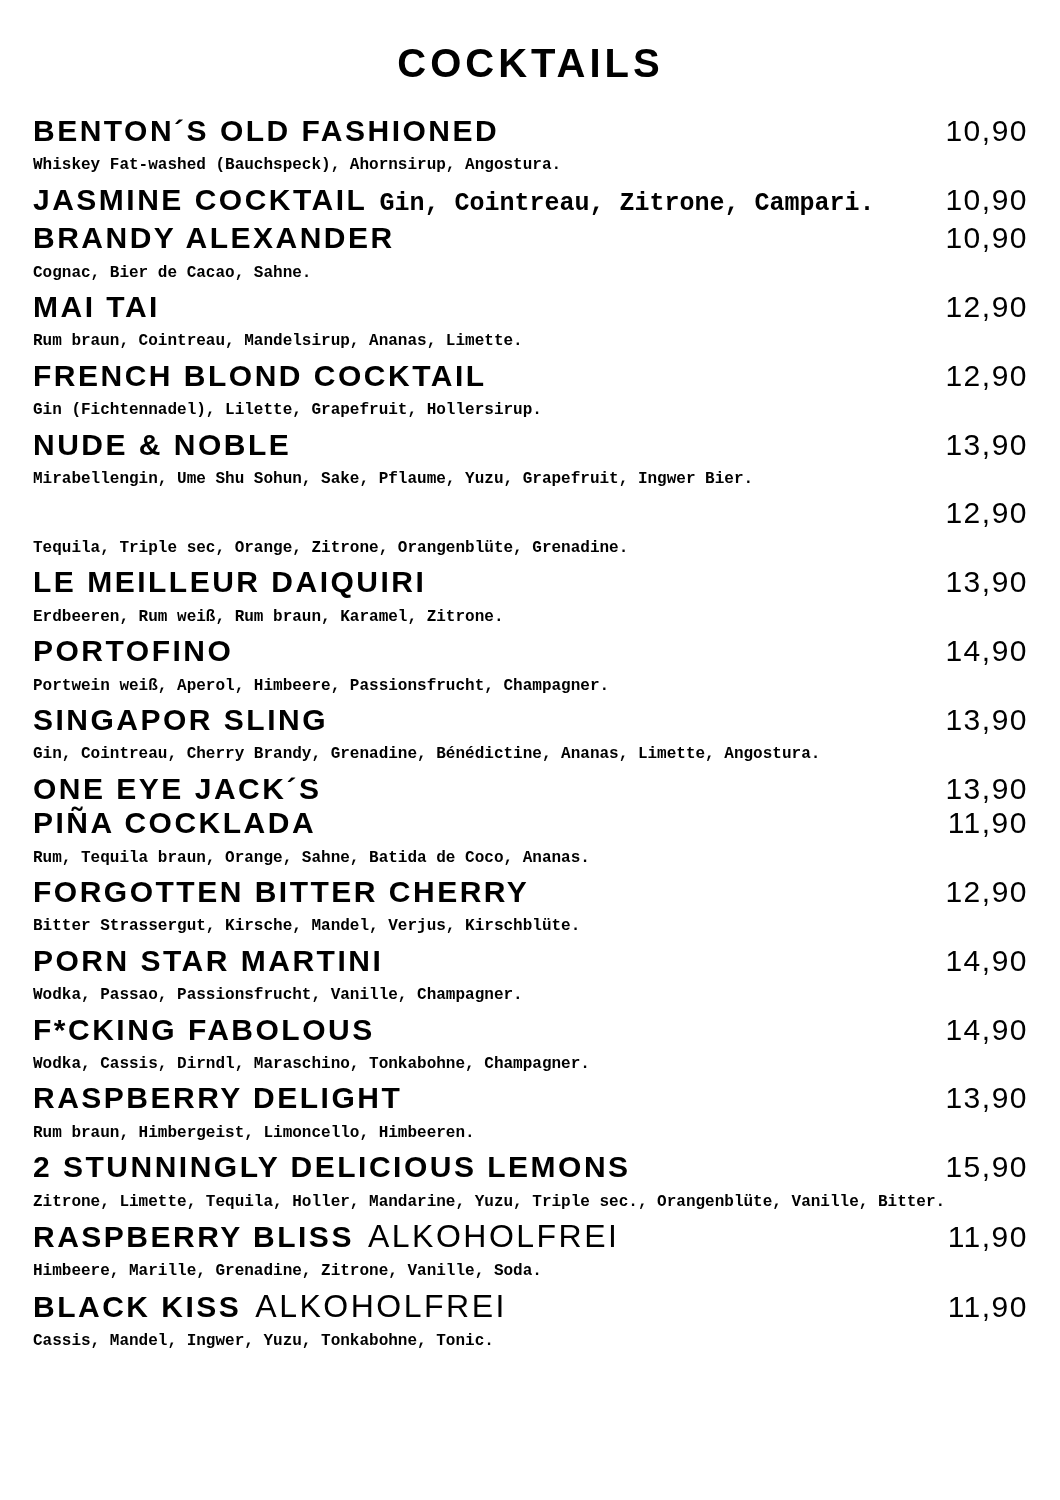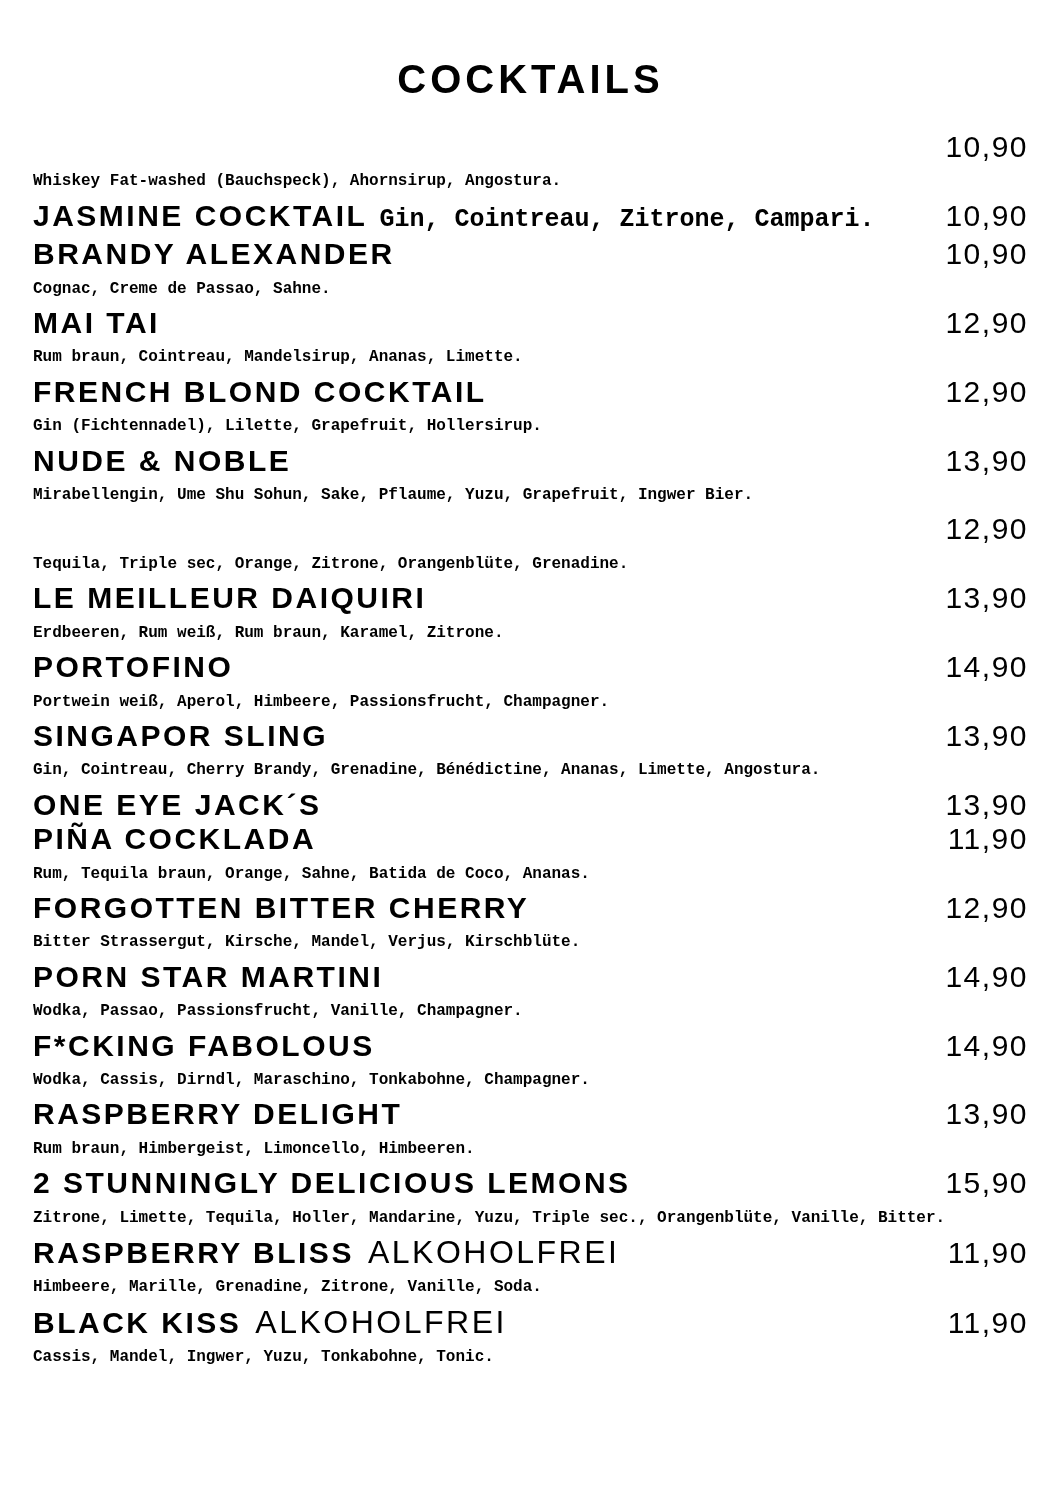--- a/index.html
+++ b/index.html
@@ -12,21 +12,21 @@
     overflow: hidden;
   }
   .page {
     box-sizing: border-box;
     width: 1060px;
     height: 1500px;
     padding: 40px 32px 0 33px;
     overflow: hidden;
   }
   .title {
-    margin: 16px;
+    margin: 0;
     text-align: center;
     font-size: 40px;
     line-height: 46px;
     font-weight: 700;
     letter-spacing: 4px;
   }
   .menu { margin-top: 28px; }
   .row {
     display: flex;
     align-items: baseline;
@@ -70,39 +70,40 @@
 </head>
 <body>
 
 <div class="page">
   <h1 class="title">COCKTAILS</h1>
 
   <div class="menu">
 
     <div>
       <div class="row">
+        <span class="name">BENTON´S OLD FASHIONED</span>
         <span class="price">10,90</span>
       </div>
       <div class="desc">Whiskey Fat-washed (Bauchspeck), Ahornsirup, Angostura.</div>
     </div>
 
     <div>
       <div class="row">
         <span class="name">JASMINE COCKTAIL</span>
         <span class="inline-desc">Gin, Cointreau, Zitrone, Campari.</span>
         <span class="price">10,90</span>
       </div>
     </div>
 
     <div>
       <div class="row">
         <span class="name">BRANDY ALEXANDER</span>
         <span class="price">10,90</span>
       </div>
-      <div class="desc">Cognac, Creme de Passao, Sahne.</div>
+      <div class="desc">Cognac, Bier de Cacao, Sahne.</div>
     </div>
 
     <div>
       <div class="row">
         <span class="name">MAI TAI</span>
         <span class="price">12,90</span>
       </div>
       <div class="desc">Rum braun, Cointreau, Mandelsirup, Ananas, Limette.</div>
     </div>
 

